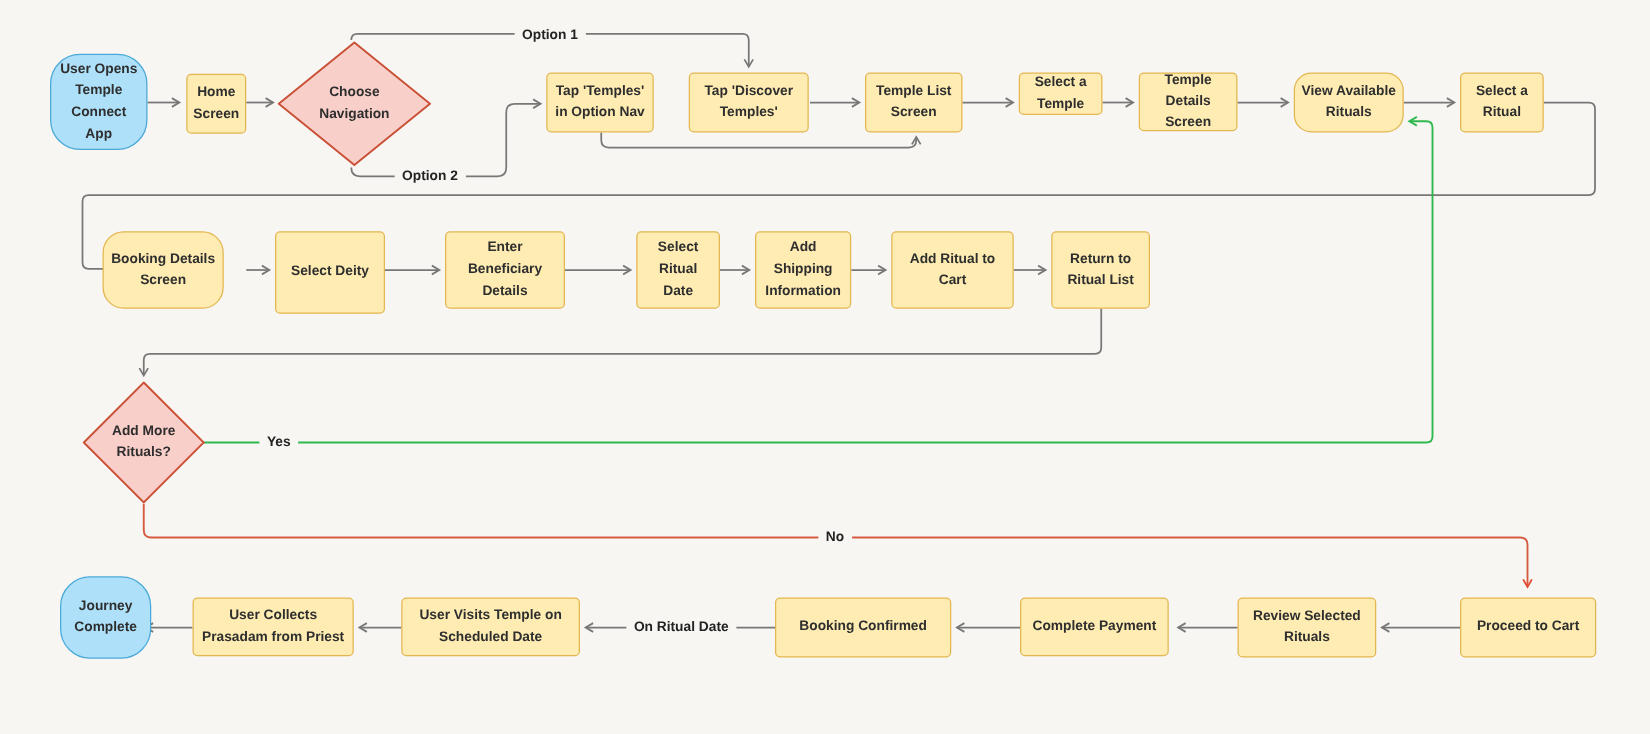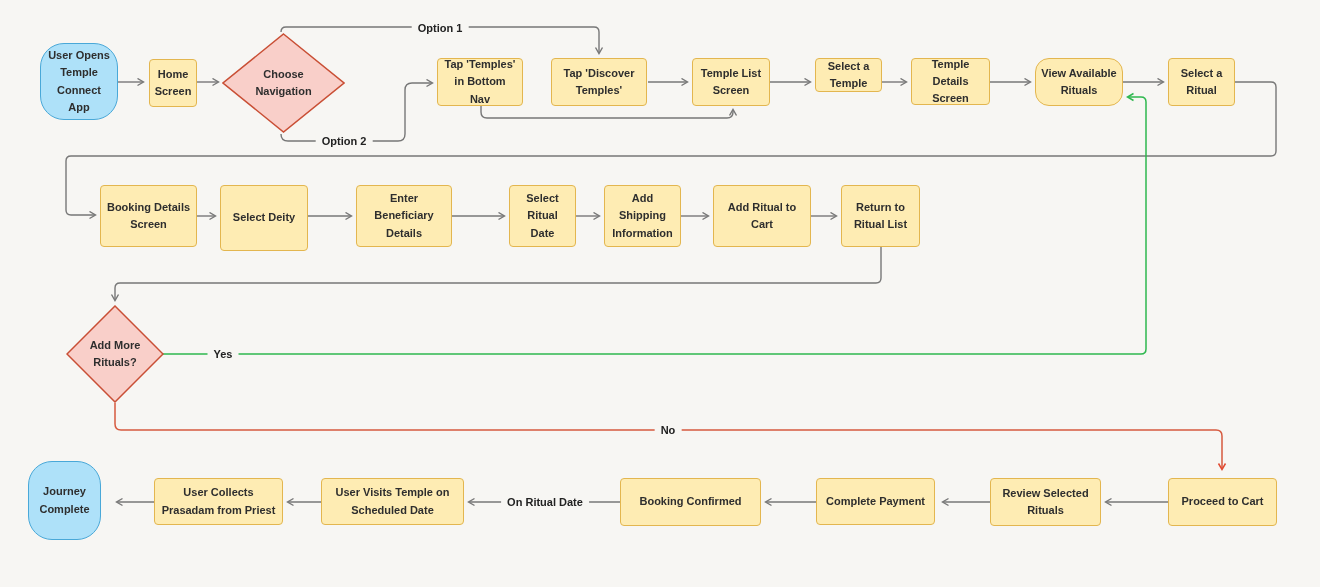--- a/index.html
+++ b/index.html
@@ -86,63 +86,63 @@
       <path d="M321,502 H288" marker-end="url(#ag)"></path>
       <path d="M154,502 H117" marker-end="url(#ag)"></path>
     </g>
     <path fill="none" stroke="#2fb84f" stroke-width="1.5" d="M163,354 H1141 Q1146,354 1146,349 V102 Q1146,97 1141,97 H1128" marker-end="url(#agr)"></path>
     <path fill="none" stroke="#d65a3f" stroke-width="1.5" d="M115,403 V424 Q115,430 121,430 H1216 Q1222,430 1222,436 V469" marker-end="url(#ar)"></path>
   </svg>
 
   <div class="node terminal" style="left:40px;top:43px;width:78px;height:77px;">
     <span>User Opens Temple Connect App</span>
   </div>
-  <div class="node terminal" style="left:28px;top:461px;width:73px;height:79px;">
+  <div class="node terminal" style="left:48px;top:461px;width:73px;height:66px;">
     <span>Journey Complete</span>
   </div>
 
   <div class="node decision" style="left:222px;top:33px;width:123px;height:100px;justify-content:center;">
     <svg width="123" height="100" viewBox="0 0 123 100">
       <polygon points="61.5,1 122,50 61.5,99 1,50" fill="#f9cfc9" stroke="#c94f35" stroke-width="1.5"></polygon>
     </svg>
     <span class="lbl" style="max-width:70px;">Choose Navigation</span>
   </div>
   <div class="node decision" style="left:66px;top:305px;width:98px;height:98px;">
     <svg width="98" height="98" viewBox="0 0 98 98">
       <polygon points="49,1 97,49 49,97 1,49" fill="#f9cfc9" stroke="#c94f35" stroke-width="1.5"></polygon>
     </svg>
     <span class="lbl" style="max-width:60px;">Add More Rituals?</span>
   </div>
 
   <div class="node process" style="left:149px;top:59px;width:48px;height:48px;">
     <span>Home Screen</span>
   </div>
   <div class="node process" style="left:437px;top:58px;width:86px;height:48px;">
-    <span>Tap 'Temples' in Bottom Nav</span>
+    <span>Tap 'Temples' in Option Nav</span>
   </div>
   <div class="node process" style="left:692px;top:58px;width:78px;height:48px;">
     <span>Temple List Screen</span>
   </div>
   <div class="node process" style="left:551px;top:58px;width:96px;height:48px;">
     <span>Tap 'Discover Temples'</span>
   </div>
   <div class="node process" style="left:815px;top:58px;width:67px;height:34px;">
     <span>Select a Temple</span>
   </div>
   <div class="node process" style="left:911px;top:58px;width:79px;height:47px;">
     <span>Temple Details Screen</span>
   </div>
   <div class="node process" style="left:1035px;top:58px;width:88px;height:48px;border-radius:14px;">
     <span>View Available Rituals</span>
   </div>
   <div class="node process" style="left:1168px;top:58px;width:67px;height:48px;">
     <span>Select a Ritual</span>
   </div>
 
-  <div class="node process" style="left:100px;top:185px;width:97px;height:62px;">
+  <div class="node process" style="left:82px;top:185px;width:97px;height:62px;border-radius:17px;">
     <span>Booking Details Screen</span>
   </div>
   <div class="node process" style="left:220px;top:185px;width:88px;height:66px;">
     <span>Select Deity</span>
   </div>
   <div class="node process" style="left:356px;top:185px;width:96px;height:62px;">
     <span>Enter Beneficiary Details</span>
   </div>
   <div class="node process" style="left:509px;top:185px;width:67px;height:62px;">
     <span>Select Ritual Date</span>

